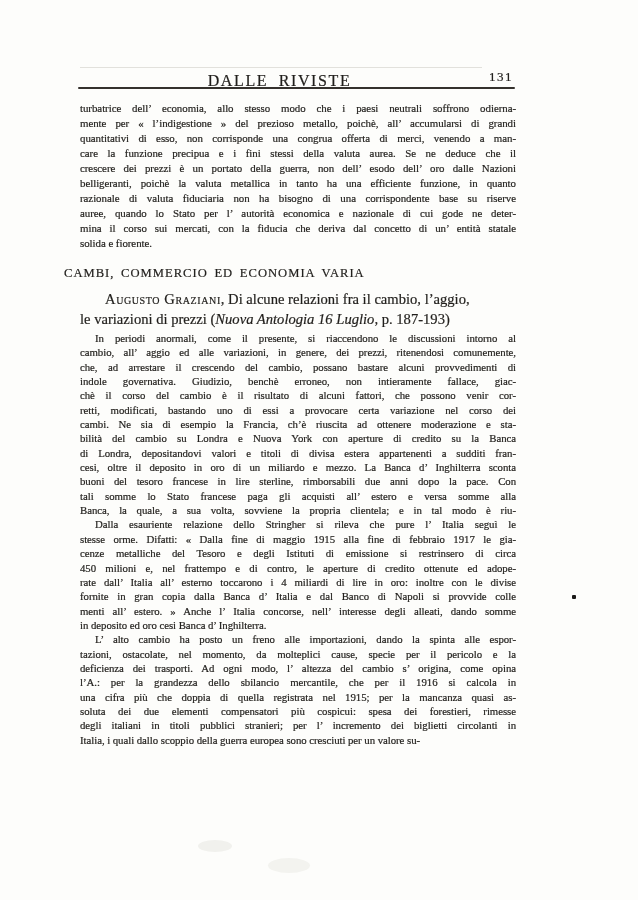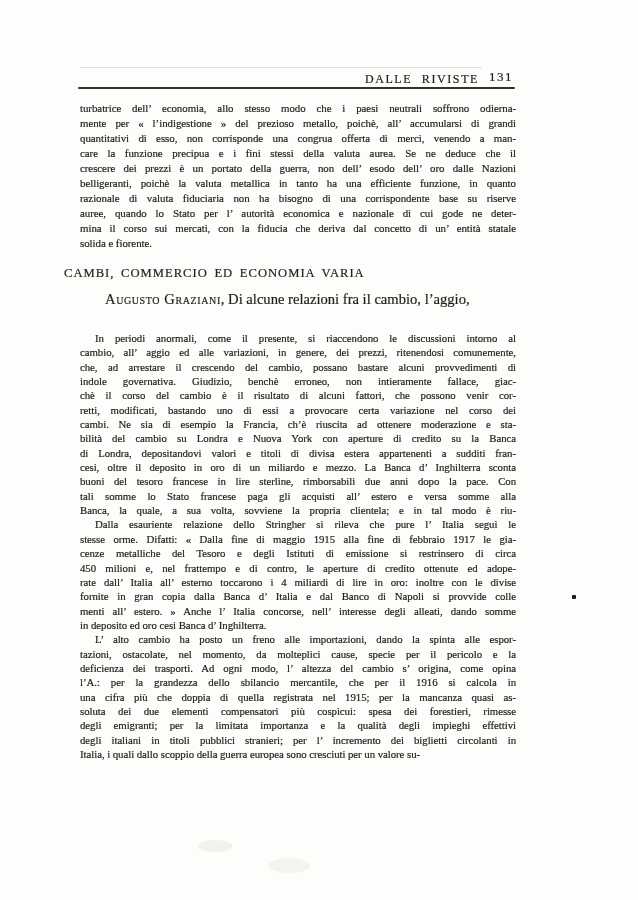--- a/index.html
+++ b/index.html
@@ -16,22 +16,22 @@
   }
 
   
   .top-faint-rule {
     position: absolute; left: 80px; top: 67px;
     width: 402px; height: 1px; background: #e2e1dc;
   }
   .runhead { position: absolute; left: 80px; top: 68px; width: 435px; height: 18px; }
   .running-title {
     position: absolute; left: 0; right: 36px; top: 4px;
-    text-align: right;
-    font-size: 12px; letter-spacing: 1.6px; word-spacing: 5px;
+    text-align: center;
+    font-size: 16px; letter-spacing: 1.6px; word-spacing: 5px;
   }
   .page-number {
     position: absolute; right: 2px; top: 1px;
     font-size: 13px; letter-spacing: 1.5px;
   }
   .head-rule {
     position: absolute; left: 78px; top: 87px;
     width: 437px; height: 2px; background: var(--rule, #34312d);
     border-radius: 1px;
   }
@@ -106,20 +106,21 @@
       <div class="tline">razionale di valuta fiduciaria non ha bisogno di una corrispondente base su riserve</div>
       <div class="tline">auree, quando lo Stato per l’ autorità economica e nazionale di cui gode ne deter-</div>
       <div class="tline">mina il corso sui mercati, con la fiducia che deriva dal concetto di un’ entità statale</div>
       <div class="tline lastline">solida e fiorente.</div>
     </section>
 
   <h2 class="section-heading">CAMBI, COMMERCIO ED ECONOMIA VARIA</h2>
 
   <div class="article-title">
     <div class="t1" id="title-line1"><span class="sc">Augusto Graziani</span><span>, Di alcune relazioni fra il cambio, l’aggio,</span></div>
+    <div class="t2" id="title-line2"><span>le variazioni di prezzi (</span><span class="it">Nuova Antologia 16 Luglio</span><span>, p. 187-193)</span></div>
   </div>
 
   <section class="bodytext" id="body-paragraphs">
       <div>
         <div class="tline firstline">In periodi anormali, come il presente, si riaccendono le discussioni intorno al</div>
         <div class="tline">cambio, all’ aggio ed alle variazioni, in genere, dei prezzi, ritenendosi comunemente,</div>
         <div class="tline">che, ad arrestare il crescendo del cambio, possano bastare alcuni provvedimenti di</div>
         <div class="tline">indole governativa. Giudizio, benchè erroneo, non intieramente fallace, giac-</div>
         <div class="tline">chè il corso del cambio è il risultato di alcuni fattori, che possono venir cor-</div>
         <div class="tline">retti, modificati, bastando uno di essi a provocare certa variazione nel corso dei</div>
@@ -141,21 +142,20 @@
         <div class="tline">menti all’ estero. » Anche l’ Italia concorse, nell’ interesse degli alleati, dando somme</div>
         <div class="tline lastline">in deposito ed oro cesi Banca d’ Inghilterra.</div>
       </div>
       <div>
         <div class="tline firstline">L’ alto cambio ha posto un freno alle importazioni, dando la spinta alle espor-</div>
         <div class="tline">tazioni, ostacolate, nel momento, da molteplici cause, specie per il pericolo e la</div>
         <div class="tline">deficienza dei trasporti. Ad ogni modo, l’ altezza del cambio s’ origina, come opina</div>
         <div class="tline">l’A.: per la grandezza dello sbilancio mercantile, che per il 1916 si calcola in</div>
         <div class="tline">una cifra più che doppia di quella registrata nel 1915; per la mancanza quasi as-</div>
         <div class="tline">soluta dei due elementi compensatori più cospicui: spesa dei forestieri, rimesse</div>
-        <div class="tline">degli emigranti; per la limitata importanza e la qualità degli impieghi effettivi</div>
         <div class="tline">degli italiani in titoli pubblici stranieri; per l’ incremento dei biglietti circolanti in</div>
         <div class="tline lastline">Italia, i quali dallo scoppio della guerra europea sono cresciuti per un valore su-</div>
       </div>
     </section>
 
   <span class="ink-speck"></span>
   <span class="smudge-a"></span>
   <span class="smudge-b"></span>
 
 </div>

